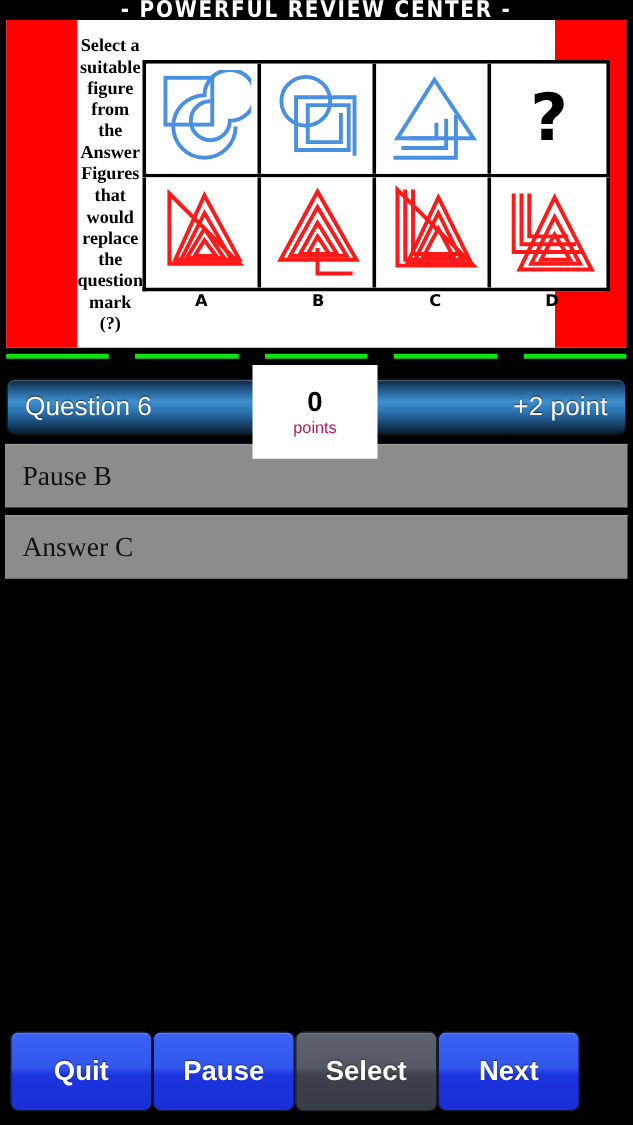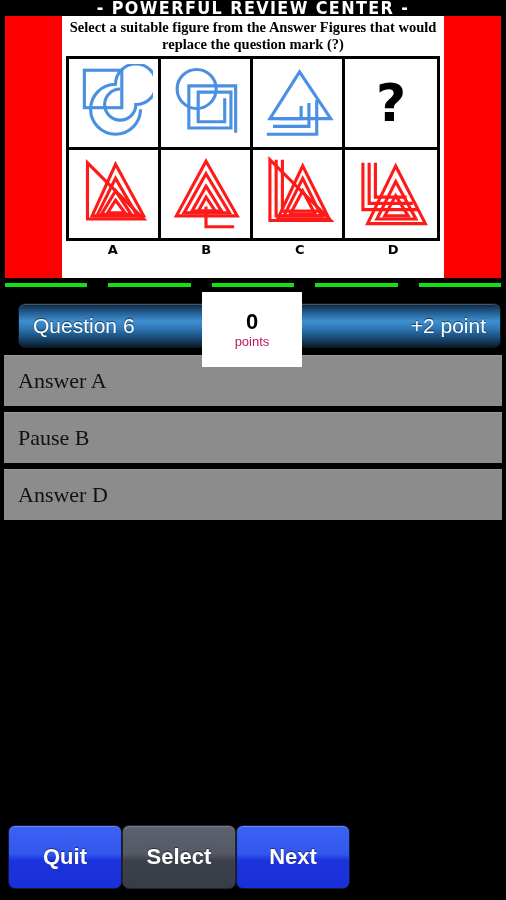--- a/index.html
+++ b/index.html
@@ -55,21 +55,21 @@
   .side-band.right { right: 0; }
 
   .puzzle-center {
     position: absolute;
     left: 57px;
     right: 57px;
     top: 0;
     bottom: 0;
     background: #ffffff;
     display: flex;
-    flex-direction: column;
+    flex-direction: row;
     align-items: center;
   }
   .prompt {
     margin-top: 3px;
     font-family: "Liberation Serif", serif;
     font-weight: bold;
     font-size: 14.5px;
     color: #000000;
     text-align: center;
     line-height: 1.18;
@@ -135,21 +135,21 @@
   }
 
   
   .qbar-zone {
     position: relative;
     height: 63px;
     background: #000;
   }
   .qbar {
     position: absolute;
-    left: 18px;
+    left: 5px;
     right: 5px;
     top: 11px;
     height: 45px;
     border-radius: 7px;
     background: linear-gradient(to bottom,
         #0e2338 0%, #1d4f7d 14%, #3e8fd0 40%,
         #2d76b4 58%, #143b5e 86%, #0b1c2c 100%);
     border: 1px solid #0a1723;
     box-shadow: inset 0 1px 0 rgba(255,255,255,0.22);
     display: flex;
@@ -377,27 +377,25 @@
     <span class="qbar-text">+2 point</span>
   </div>
   <div class="score-box">
     <div class="score-value">0</div>
     <div class="score-unit">points</div>
   </div>
 </div>
 
 <div class="answer-list">
   <div class="answer-row">
-    <span class="answer-row-label">Answer A</span>
-  </div>
-  <div class="answer-row">
     <span class="answer-row-label">Pause B</span>
   </div>
   <div class="answer-row">
-    <span class="answer-row-label">Answer D</span>
+    <span class="answer-row-label">Answer C</span>
   </div>
 </div>
 
 <div class="button-bar">
   <div class="btn blue">Quit</div>
+  <div class="btn blue">Pause</div>
   <div class="btn gray">Select</div>
   <div class="btn blue">Next</div>
 </div>
 
 </body></html>

